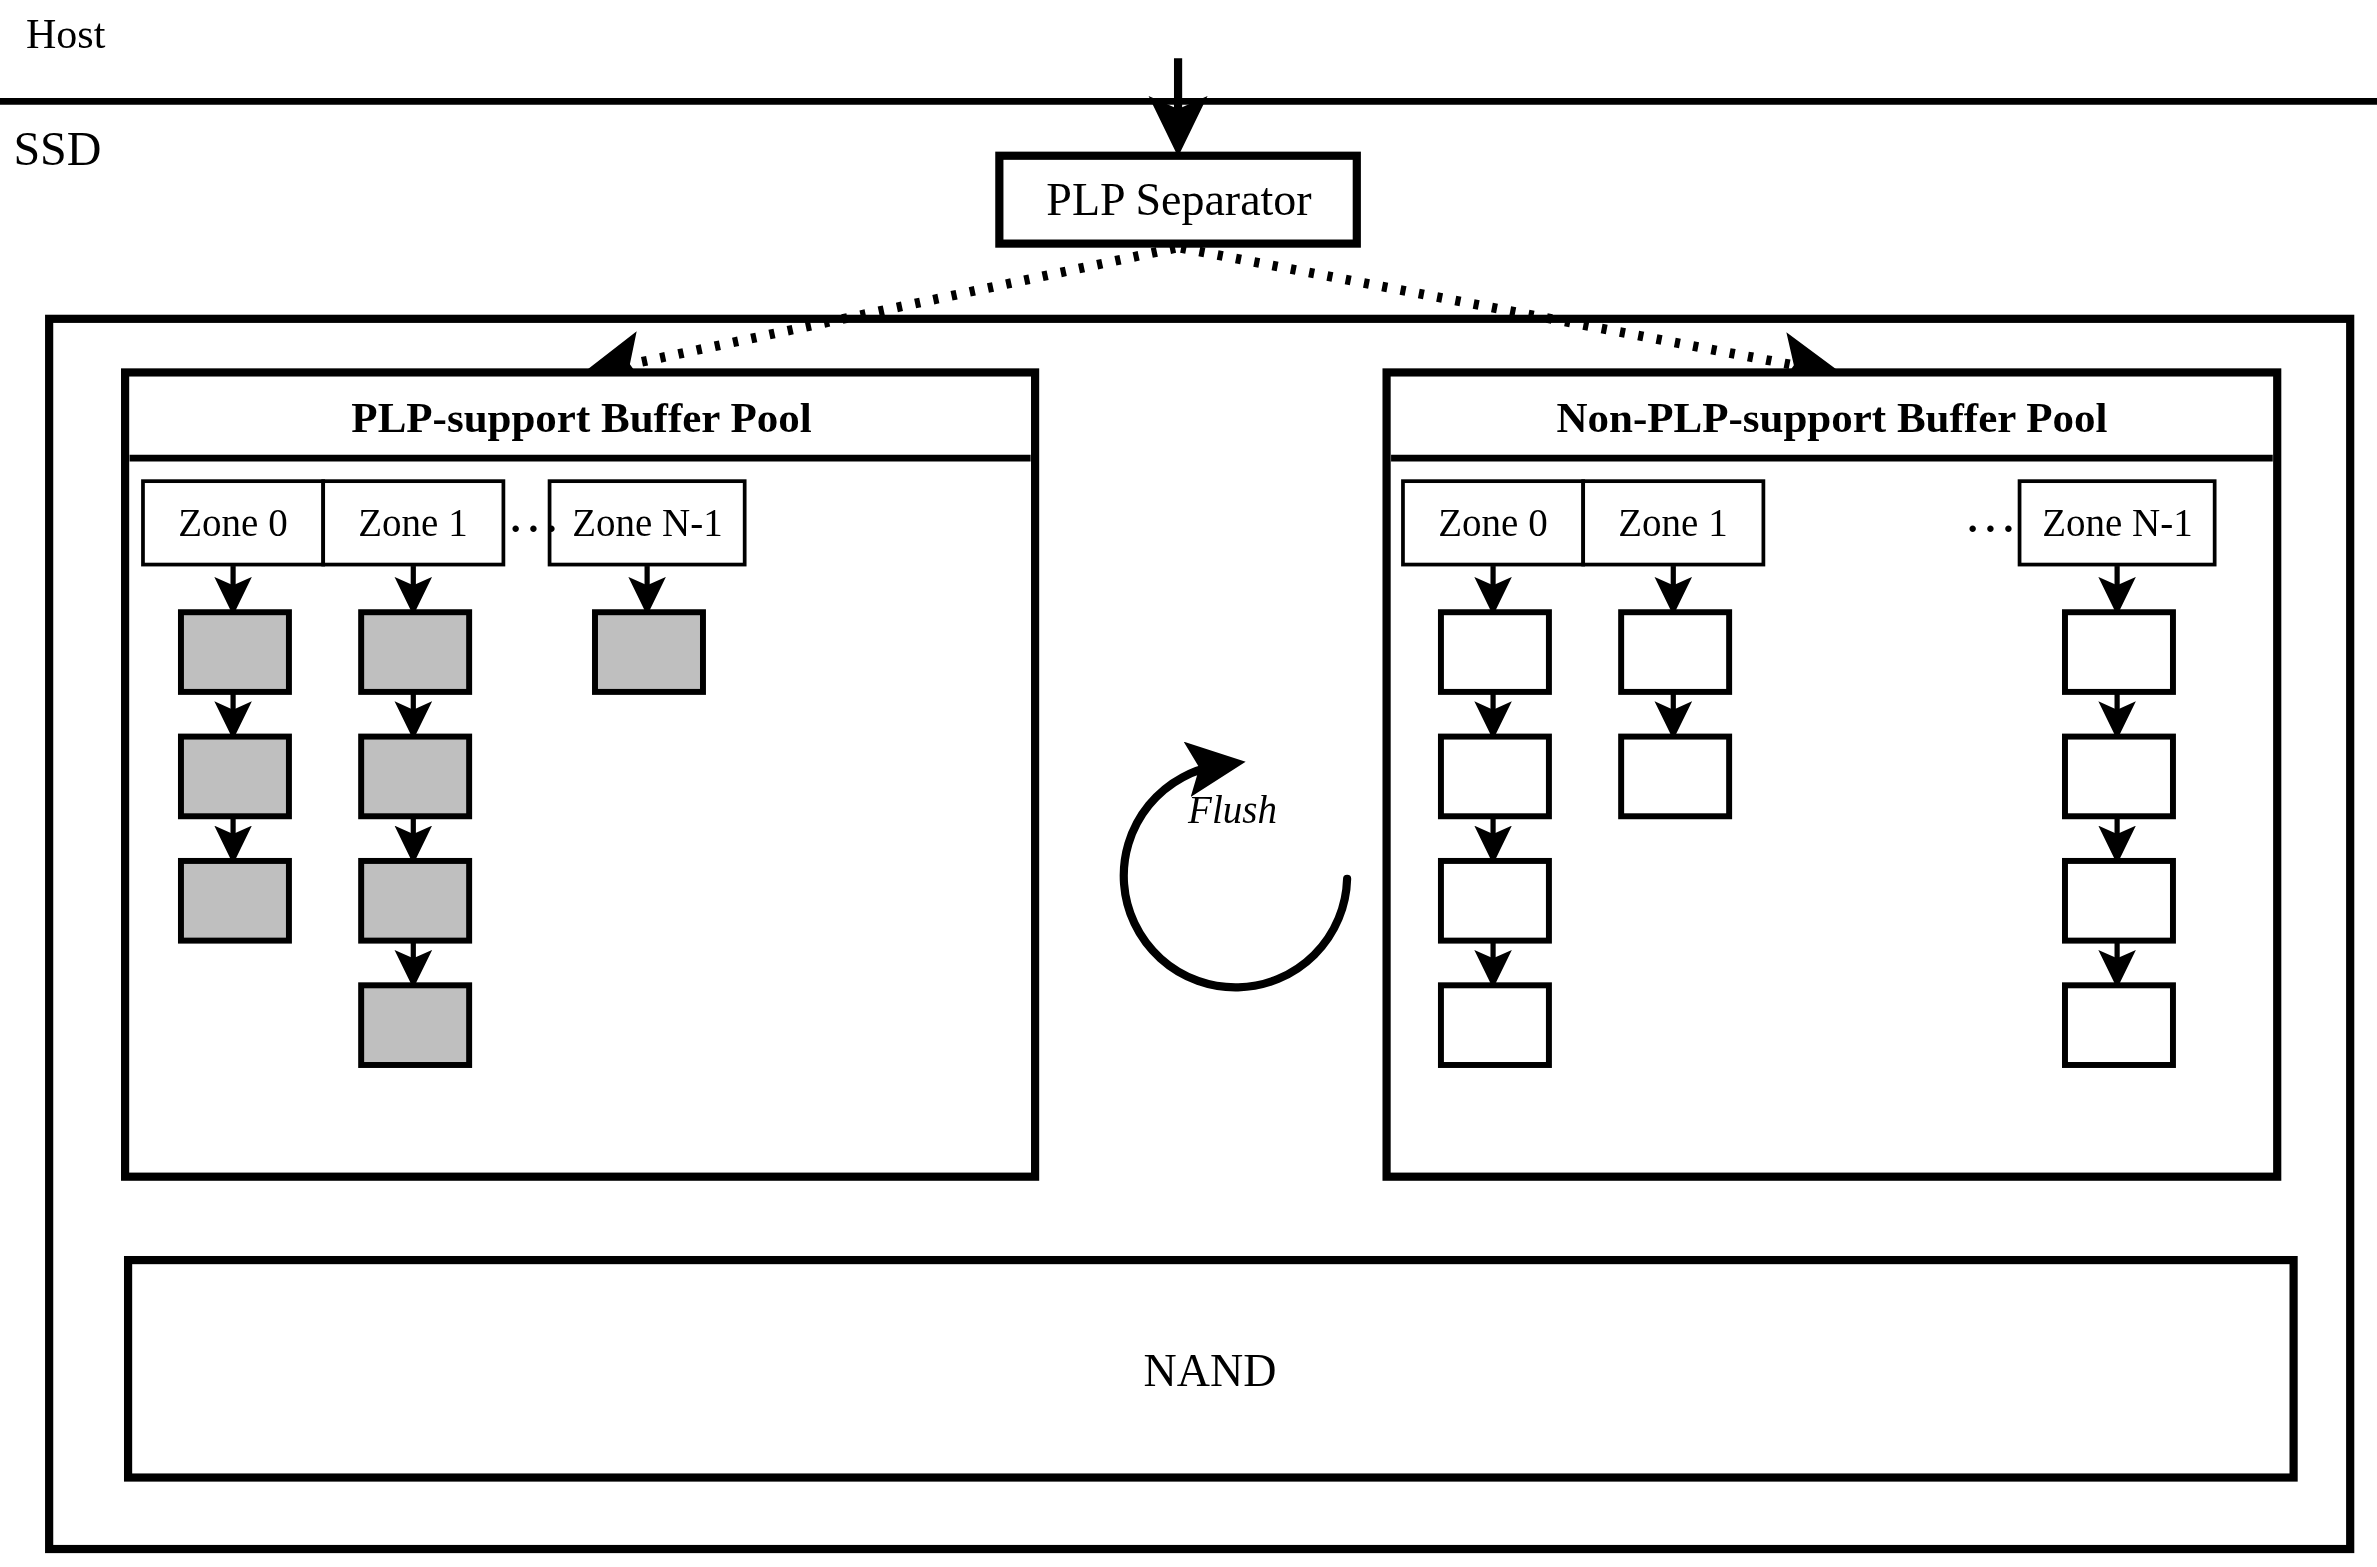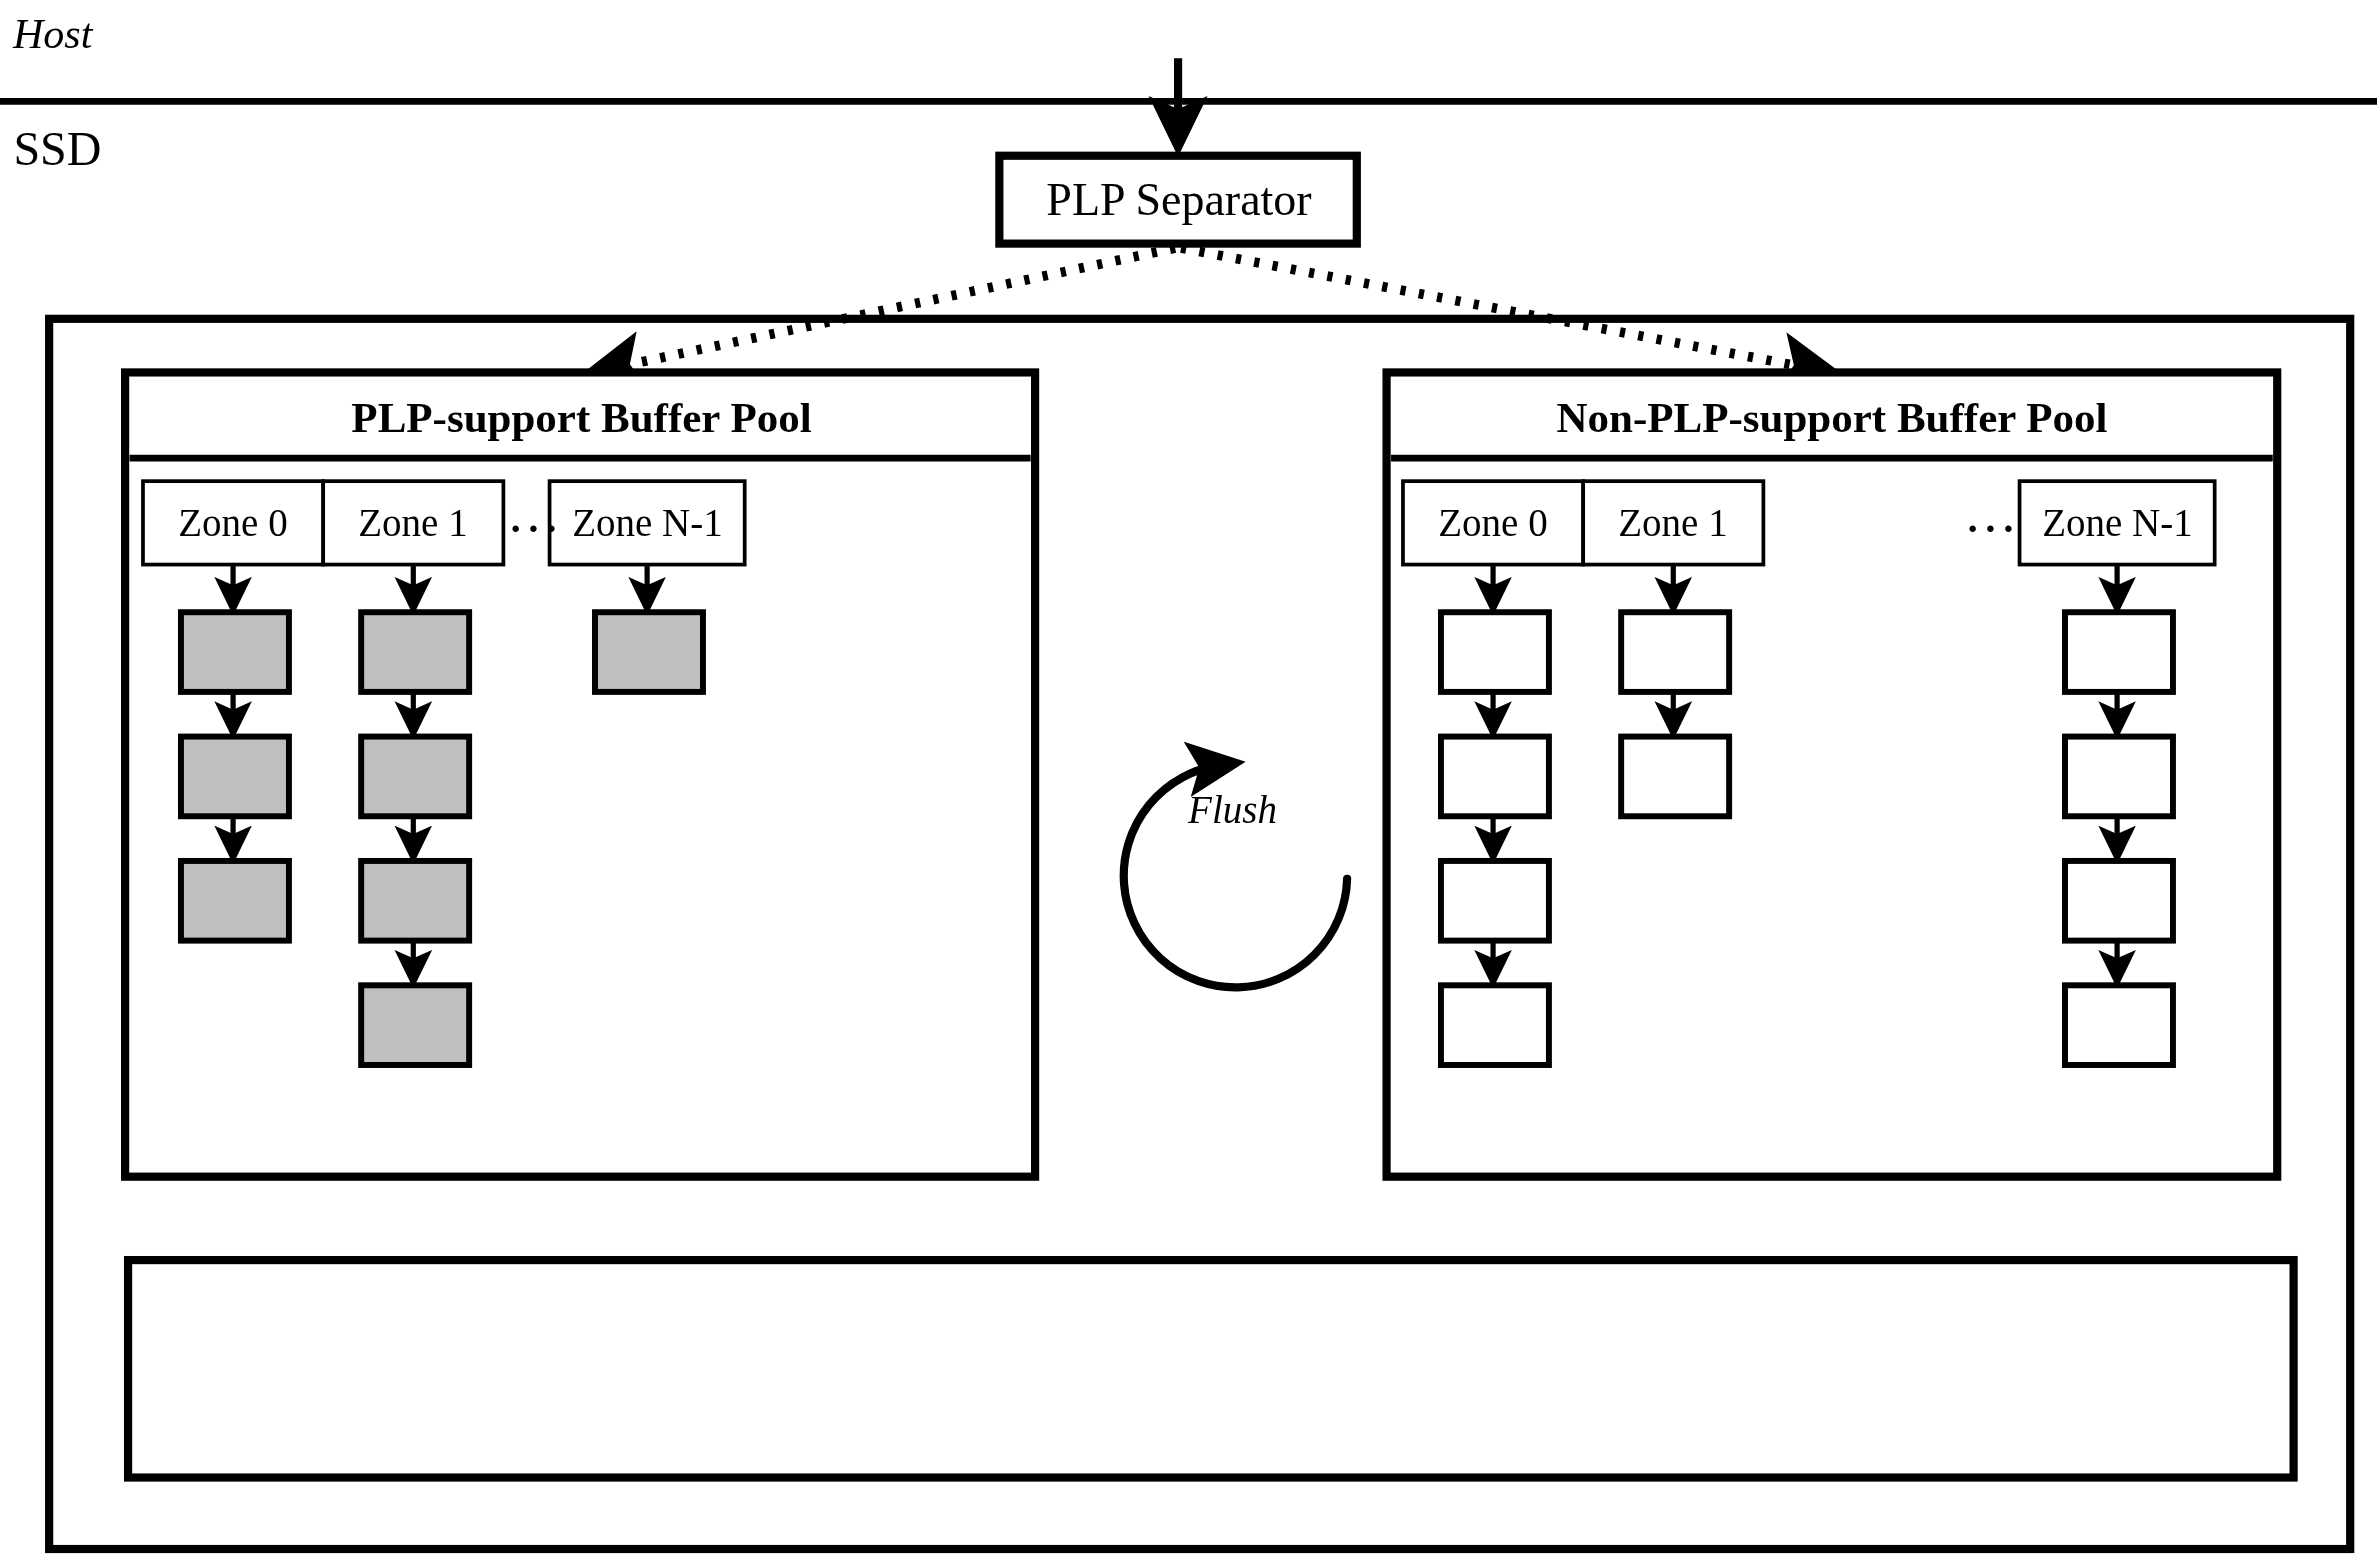--- a/index.html
+++ b/index.html
@@ -22,21 +22,21 @@
     top: 0;
     width: 2377px;
     height: 1567px;
   }
   .lbl {
     position: absolute;
     white-space: nowrap;
     color: #000;
     line-height: 1;
   }
-  .lbl-host      { left: 13px;  top: 13.4px;   font-size: 42px; font-style: italic; }
+  .lbl-host      { left: 26px;  top: 13.4px;   font-size: 42px; }
   .lbl-ssd       { left: 13.4px;  top: 125px;  font-size: 48px; text-align: center; }
   .lbl-write     { left: 879px; top: 6px;   font-size: 45px; }
   .lbl-sep       { left: 1000px; top: 156px; width: 358px; height: 88px;
                    display: flex; align-items: center; justify-content: center;
                    font-size: 46px; }
   .lbl-pooltitle { height: 82px; display: flex; align-items: center;
                    justify-content: center; font-size: 43px; font-weight: bold; }
   .lbl-pool-l    { left: 127px;  top: 376px; width: 909px; }
   .lbl-pool-r    { left: 1389px; top: 376px; width: 886px; }
   .lbl-zone      { position: absolute; display: flex; align-items: center;
@@ -152,15 +152,16 @@
   <div class="lbl-zone" style="left:323px; top:481px; width:180px; height:83px;">Zone 1</div>
   <div class="lbl-ellipsis" style="left:509px; top:505px;">···</div>
   <div class="lbl-zone" style="left:550px; top:481px; width:195px; height:83px;">Zone N-1</div>
 
   <div class="lbl-zone" style="left:1403px; top:481px; width:180px; height:83px;">Zone 0</div>
   <div class="lbl-zone" style="left:1583px; top:481px; width:180px; height:83px;">Zone 1</div>
   <div class="lbl-ellipsis" style="left:1966px; top:505px;">···</div>
   <div class="lbl-zone" style="left:2020px; top:481px; width:195px; height:83px;">Zone N-1</div>
 
   <div class="lbl lbl-flush">Flush</div>
+  <div class="lbl lbl-nand">NAND</div>
 
 </div>
 
 
 </body></html>

